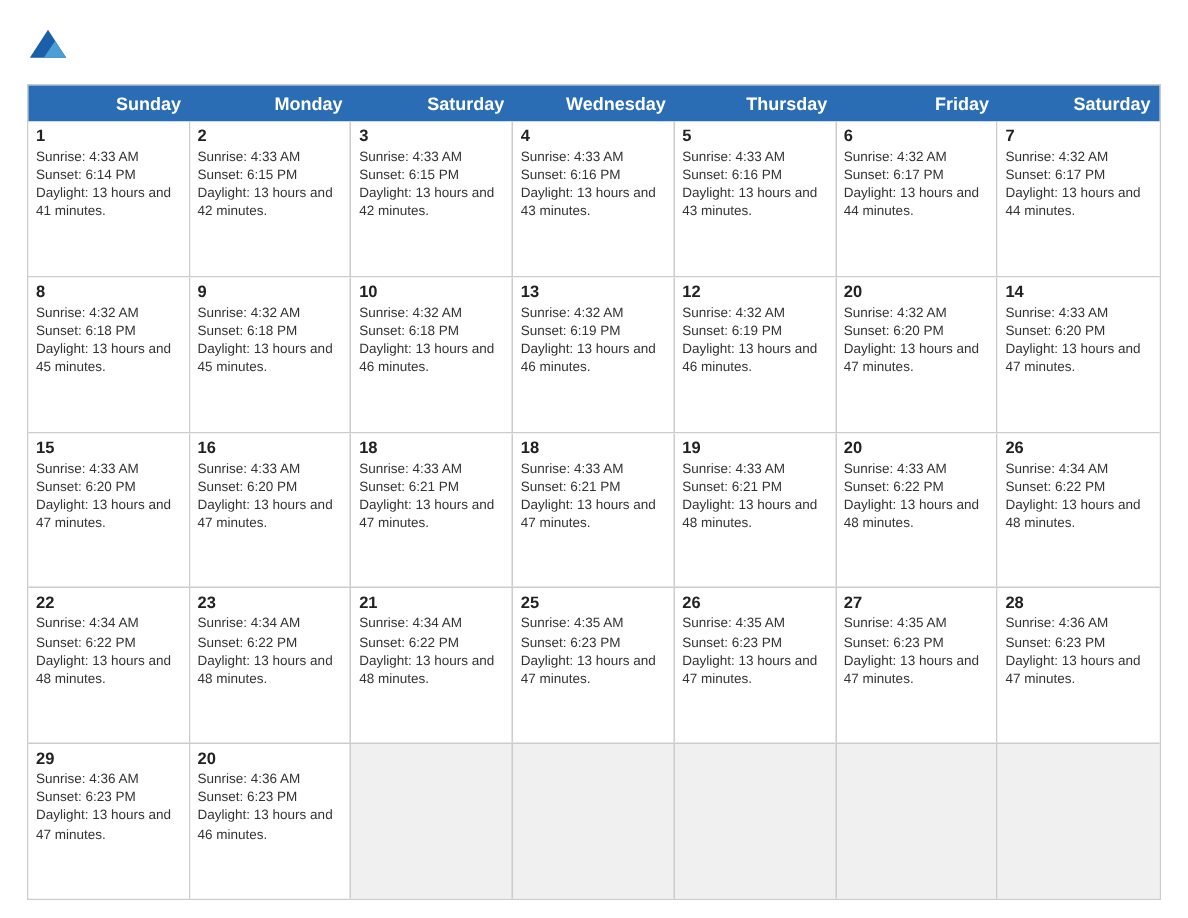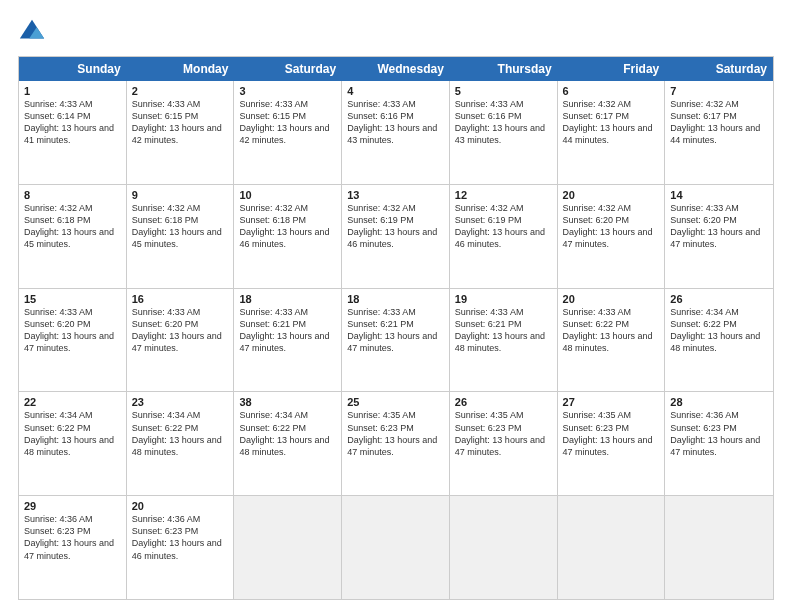--- a/index.html
+++ b/index.html
@@ -290,21 +290,21 @@
 Sunset: 6:22 PM
 Daylight: 13 hours and 48 minutes.</div>
           </div>
           <div class="cal-cell">
             <span class="day-num">23</span>
             <div class="cell-text" style="white-space: pre-line;">Sunrise: 4:34 AM
 Sunset: 6:22 PM
 Daylight: 13 hours and 48 minutes.</div>
           </div>
           <div class="cal-cell">
-            <span class="day-num">38</span>
+            <span class="day-num">21</span>
             <div class="cell-text" style="white-space: pre-line;">Sunrise: 4:34 AM
 Sunset: 6:22 PM
 Daylight: 13 hours and 48 minutes.</div>
           </div>
           <div class="cal-cell">
             <span class="day-num">25</span>
             <div class="cell-text" style="white-space: pre-line;">Sunrise: 4:35 AM
 Sunset: 6:23 PM
 Daylight: 13 hours and 47 minutes.</div>
           </div>

